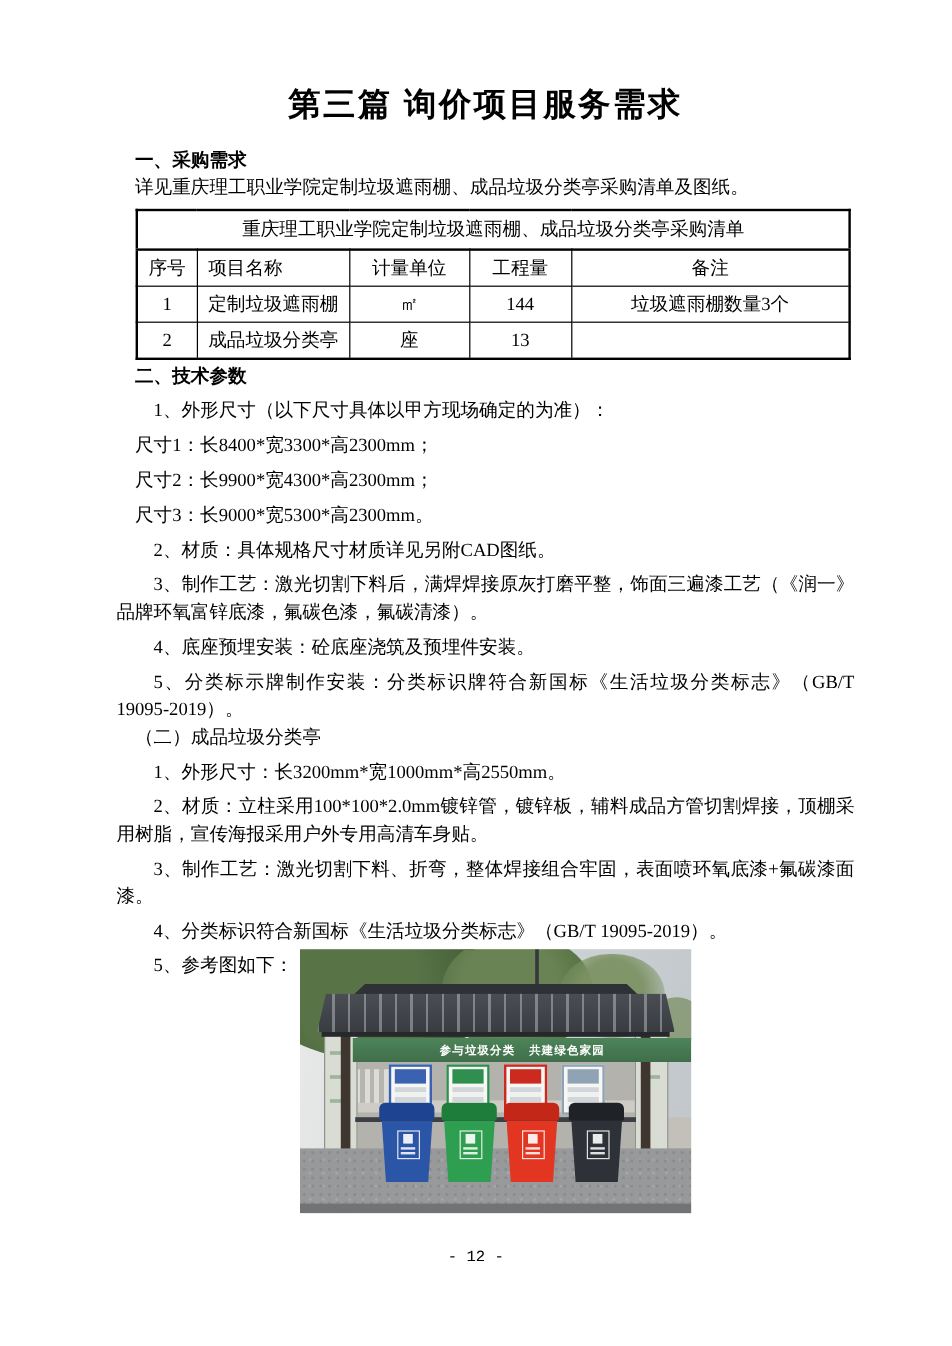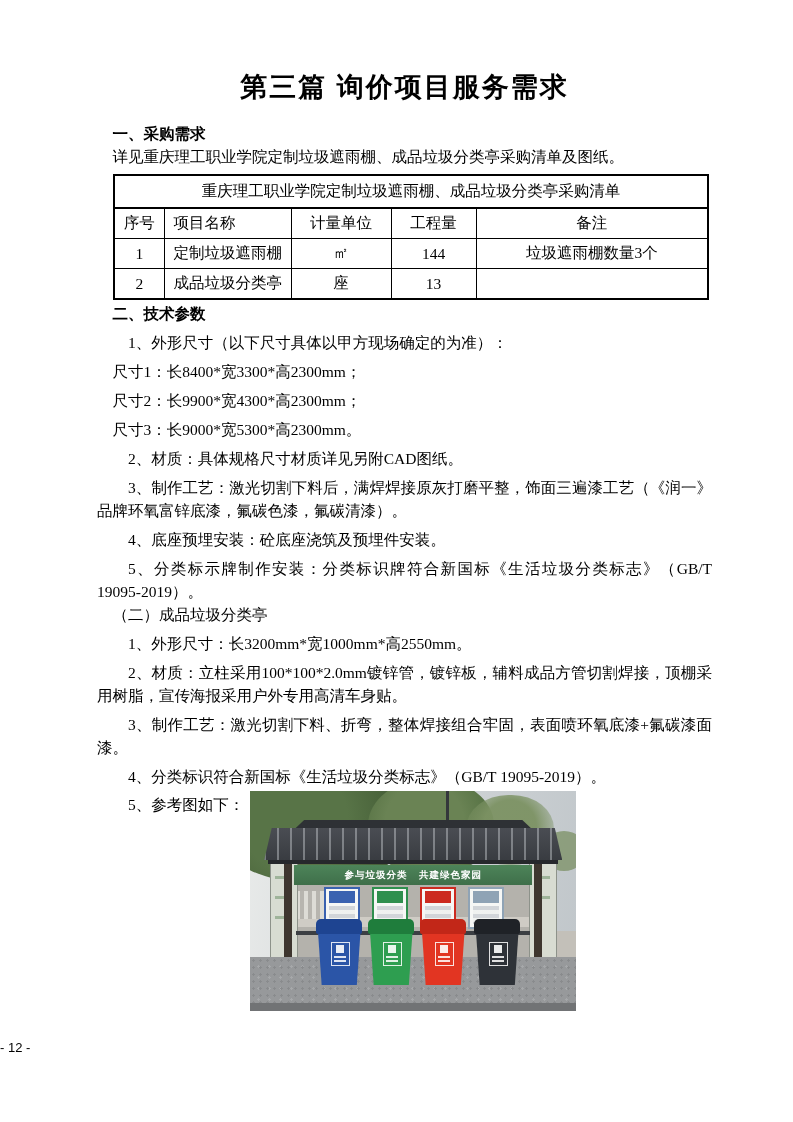--- a/index.html
+++ b/index.html
@@ -66,21 +66,21 @@
   .plate { top:194px; width:18px; height:7px; background:#564f47; }
   .platel { left:29px; } .plater { left:279px; }
   .roof-ridge { left:30px; top:29px; width:266px; height:10px; background:#2e3135;
                 clip-path:polygon(5% 100%,95% 100%,91% 0,9% 0); }
   .roof { left:14px; top:37px; width:298px; height:32px;
           background:linear-gradient(#4a4d53,#393c41);
           clip-path:polygon(2.5% 0,97.5% 0,100% 100%,0 100%); }
   .roof .slats { position:absolute; inset:0;
           background:repeating-linear-gradient(90deg,rgba(225,229,233,.38) 0 2px,transparent 2px 13px); }
   .eave { left:18px; top:69px; width:290px; height:4px; background:#26282c; }
-  .banner { left:44px; top:74px; width:238px; height:20px;
+  .banner { left:44px; top:74px; width:282px; height:20px;
             background:linear-gradient(#4d8459,#3f6f4a);
             display:flex; align-items:center; justify-content:center; }
   .banner span { position:static; color:#fff; font-size:9.5px; font-weight:bold;
             font-family:"Liberation Sans","DejaVu Sans",sans-serif;
             letter-spacing:1px; word-spacing:8px; white-space:nowrap; }
   .board { top:96px; width:36px; height:42px; background:#f6f7f5; border-width:2px; border-style:solid; box-sizing:border-box; }
   .board .bd-icon { left:3px; top:2px; width:26px; height:12px; }
   .board .bd-rows { left:3px; top:17px; width:26px; height:18px;
         background:repeating-linear-gradient(#c9cdd2 0 4px,#eef0ee 4px 8px); opacity:.8; }
   .board .stem { left:15px; top:38px; width:4px; height:12px; background:#3a3d41; }
@@ -99,22 +99,22 @@
         clip-path:polygon(2% 0,98% 0,90% 100%,10% 100%); }
   .bin .label { left:14px; top:8px; width:17px; height:22px; border:1px solid rgba(255,255,255,.85); }
   .bin .label .gly { left:4px; top:2px; width:8px; height:8px; background:rgba(255,255,255,.9); }
   .bin .label .l1 { left:2px; top:13px; width:12px; height:2px; background:rgba(255,255,255,.85); }
   .bin .label .l2 { left:2px; top:17px; width:12px; height:2px; background:rgba(255,255,255,.85); }
   .binb { left:66px; }  .binb .lid{background:#1e4491;} .binb .body{background:#2b55a7;}
   .bing { left:118px; } .bing .lid{background:#1f7d3c;} .bing .body{background:#2e9e50;}
   .binr { left:170px; } .binr .lid{background:#c22718;} .binr .body{background:#e23522;}
   .bink { left:224px; } .bink .lid{background:#1f2227;} .bink .body{background:#2e3238;}
 
-  .footer { position:absolute; left:0; top:1040px; width:793px; 
-            font-size:13px; font-family:Liberation Sans, sans-serif; }
+  .footer { position:absolute; left:0; top:1040px; width:793px; text-align:center;
+            font-size:13px; font-family:Liberation Mono, monospace; }
 </style>
 </head>
 <body>
 
 <div class="page">
 
   <h1 class="doc-title">第三篇 询价项目服务需求</h1>
 
   <p class="h-bold">一、采购需求</p>
   <p class="para indent1">详见重庆理工职业学院定制垃圾遮雨棚、成品垃圾分类亭采购清单及图纸。</p>

